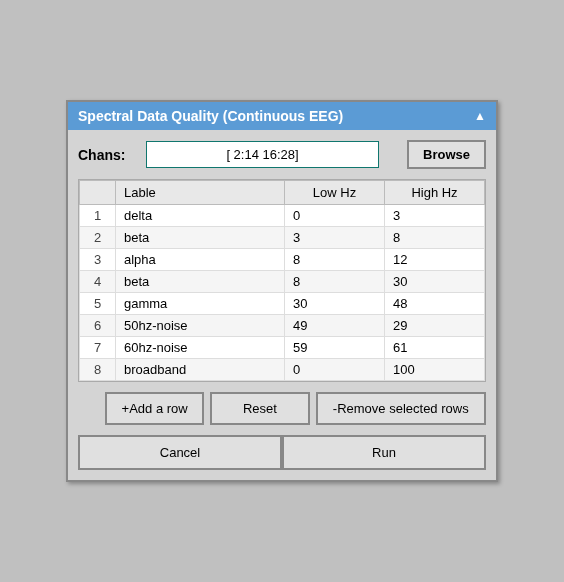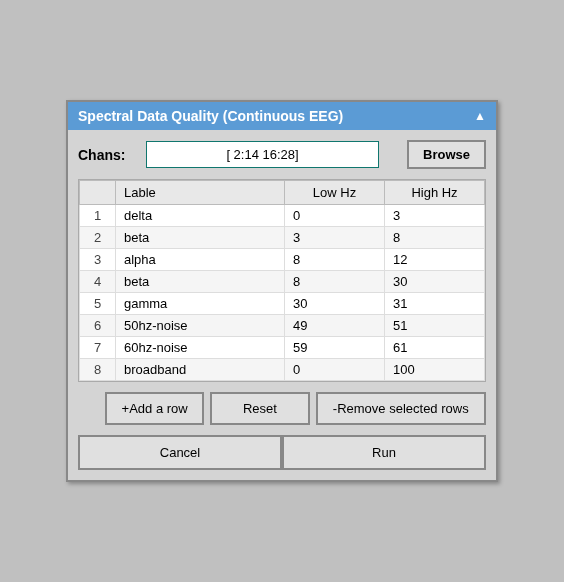--- a/index.html
+++ b/index.html
@@ -186,27 +186,27 @@
             <tr>
       <td class="col-num">4</td>
       <td class="col-label">beta</td>
       <td class="col-low">8</td>
       <td class="col-high">30</td>
     </tr>
             <tr>
       <td class="col-num">5</td>
       <td class="col-label">gamma</td>
       <td class="col-low">30</td>
-      <td class="col-high">31</td>
+      <td class="col-high">48</td>
     </tr>
             <tr>
       <td class="col-num">6</td>
       <td class="col-label">50hz-noise</td>
       <td class="col-low">49</td>
-      <td class="col-high">51</td>
+      <td class="col-high">29</td>
     </tr>
             <tr>
       <td class="col-num">7</td>
       <td class="col-label">60hz-noise</td>
       <td class="col-low">59</td>
       <td class="col-high">61</td>
     </tr>
             <tr>
       <td class="col-num">8</td>
       <td class="col-label">broadband</td>

